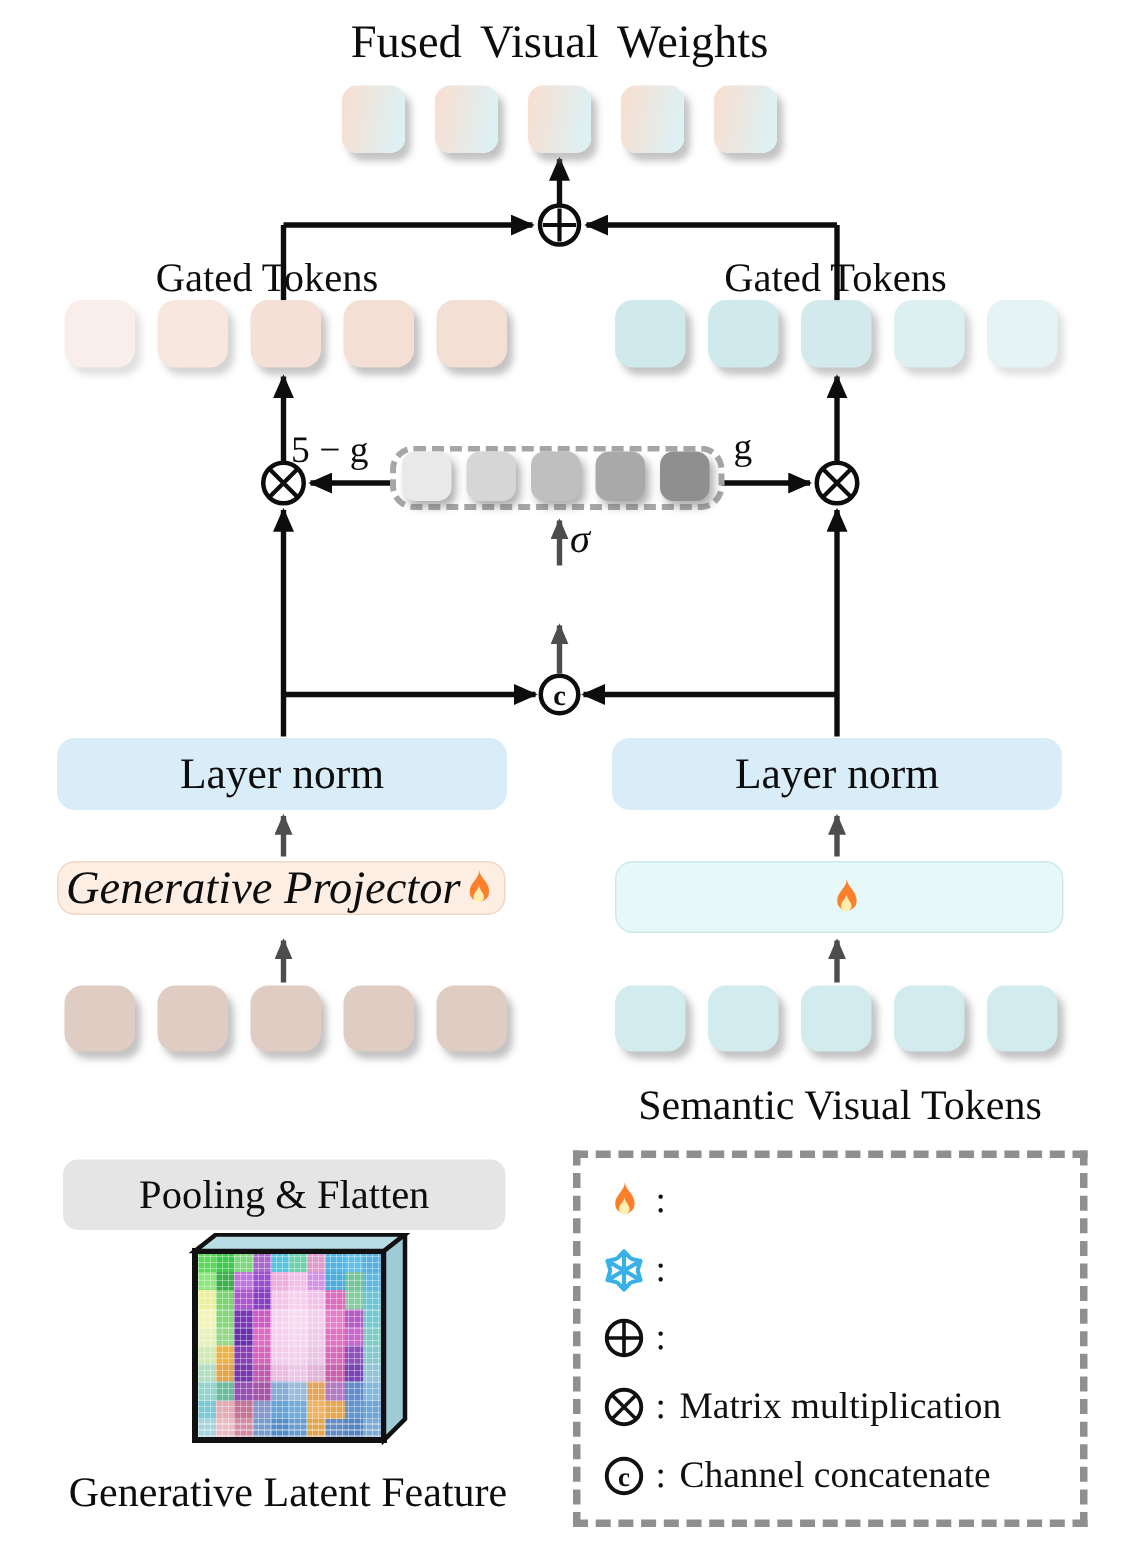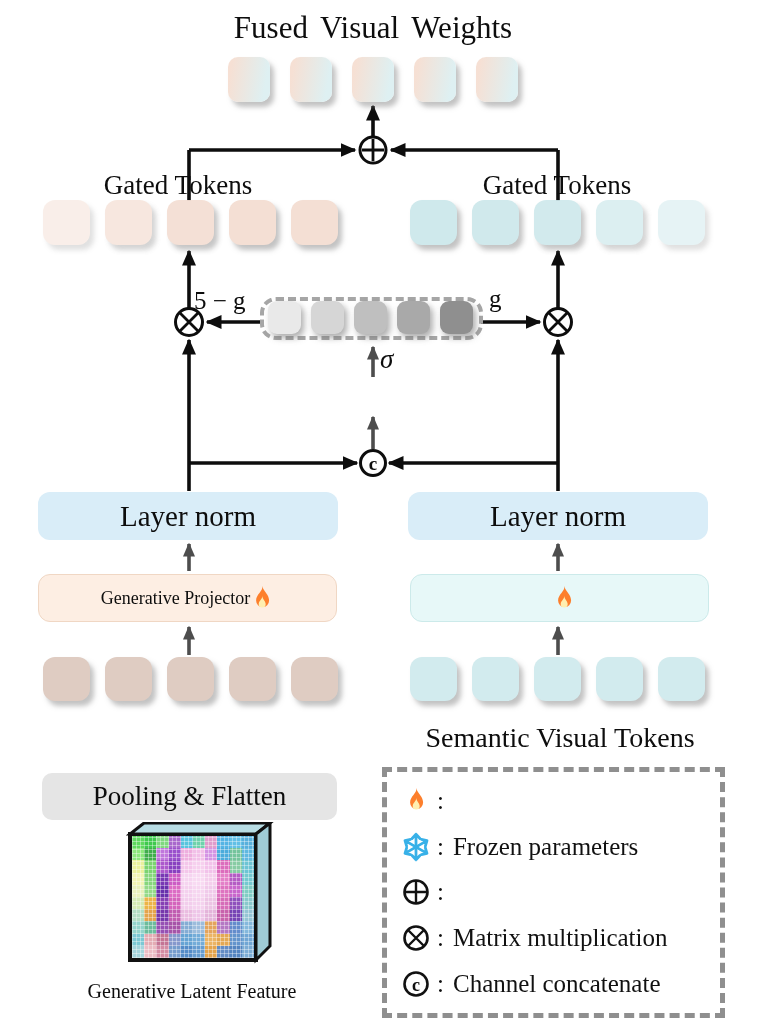--- a/index.html
+++ b/index.html
@@ -134,21 +134,21 @@
   <div class="lbl" style="left:380px;top:344px;font-size:27px;font-style:italic;">σ</div>
 
 
   <div class="box" style="left:38px;top:492px;width:300px;height:48px;background:#d9edf8;border-radius:12px;font-size:29px;">
     <span>Layer norm</span>
   </div>
   <div class="box" style="left:408px;top:492px;width:300px;height:48px;background:#d9edf8;border-radius:12px;font-size:29px;">
     <span>Layer norm</span>
   </div>
 
-  <div class="box" style="left:38px;top:574px;width:299px;height:48px;background:#fdeee3;border:1.5px solid #f0d7c4;border-radius:12px;font-size:18px;">
+  <div class="box" style="left:38px;top:574px;width:299px;height:36px;background:#fdeee3;border:1.5px solid #f0d7c4;border-radius:12px;font-size:31px;font-style:italic;">
     <span>Generative Projector</span>
     <span class="icon" style="width:24px;height:27px;">
         <svg width="24" height="27" viewBox="0 0 24 27">
           <path fill="#fd7f2c" d="M12.4 1c.6 5.4-6.3 8.2-6.3 14.6a6.5 6.5 0 0 0 13 0c0-2.9-1.2-5.2-2.7-7.2C14.9 6.3 12.8 4.1 12.4 1z"></path>
           <path fill="#ffefb0" d="M12.1 11c.5 3.2-3.4 4.7-3.4 8.1a3.5 3.5 0 0 0 7 0c0-2.7-2.7-4.3-3.6-8.1z"></path>
         </svg>
       </span>
   </div>
   <div class="box" style="left:410px;top:574px;width:299px;height:48px;background:#e7f8f8;border:1.5px solid #cceaea;border-radius:12px;font-size:26px;">
     <span class="icon" style="width:24px;height:27px;margin-left:8px;">
@@ -283,21 +283,21 @@
           <div style="background: rgb(100, 140, 196);"></div>
           <div style="background: rgb(84, 132, 192);"></div>
           <div style="background: rgb(124, 172, 212);"></div>
         </div>
     </div>
     <svg width="152" height="142" viewBox="0 0 152 142">
       <polygon points="4,12 130,12 144,1 18,1" fill="#b8dde4" stroke="#111" stroke-width="3"></polygon>
       <polygon points="130,12 144,1 144,124 130,138" fill="#9fcbd6" stroke="#111" stroke-width="3"></polygon>
     </svg>
   </div>
-  <div class="lbl" style="left:32px;top:980px;width:320px;font-size:20px;">Generative Latent Feature</div>
+  <div class="lbl" style="left:32px;top:980px;width:320px;font-size:28px;">Generative Latent Feature</div>
 
   <div id="legend">
     <div class="legend-row">
       <span class="icon">
           <svg width="24" height="27" viewBox="0 0 24 27">
             <path fill="#fd7f2c" d="M12.4 1c.6 5.4-6.3 8.2-6.3 14.6a6.5 6.5 0 0 0 13 0c0-2.9-1.2-5.2-2.7-7.2C14.9 6.3 12.8 4.1 12.4 1z"></path>
             <path fill="#ffefb0" d="M12.1 11c.5 3.2-3.4 4.7-3.4 8.1a3.5 3.5 0 0 0 7 0c0-2.7-2.7-4.3-3.6-8.1z"></path>
           </svg>
         </span>
       <span class="legend-colon">:</span>
@@ -312,21 +312,20 @@
               <g transform="rotate(60)">
                 <path d="M0 -11 L0 11 M0 -11 L-3.4 -7.4 M0 -11 L3.4 -7.4 M0 11 L-3.4 7.4 M0 11 L3.4 7.4"></path>
               </g>
               <g transform="rotate(120)">
                 <path d="M0 -11 L0 11 M0 -11 L-3.4 -7.4 M0 -11 L3.4 -7.4 M0 11 L-3.4 7.4 M0 11 L3.4 7.4"></path>
               </g>
             </g>
           </svg>
         </span>
       <span class="legend-colon">:</span>
-      <span>Frozen parameters</span>
     </div>
     <div class="legend-row">
       <span class="icon">
           <svg width="30" height="30" viewBox="0 0 30 30">
             <circle cx="15" cy="15" r="11.5" fill="none" stroke="#111" stroke-width="2.6"></circle>
             <path d="M15 3.5 V 26.5 M3.5 15 H 26.5" stroke="#111" stroke-width="2.4" fill="none"></path>
           </svg>
         </span>
       <span class="legend-colon">:</span>
     </div>

